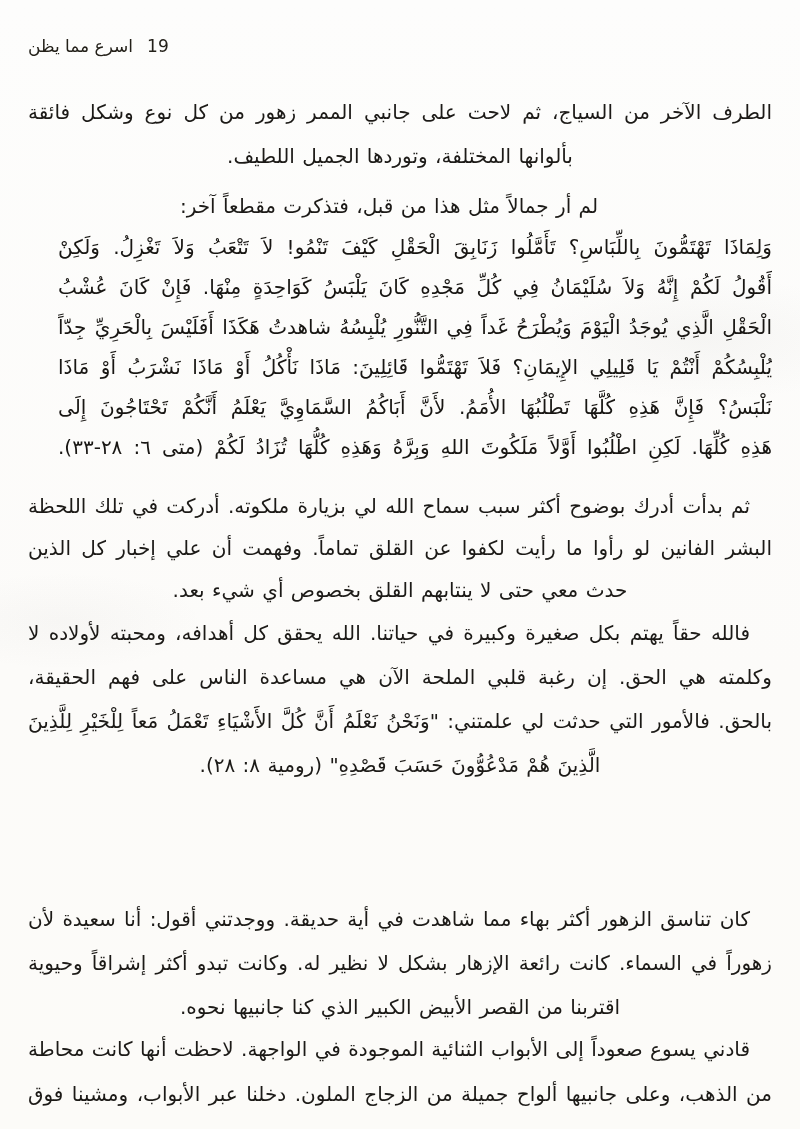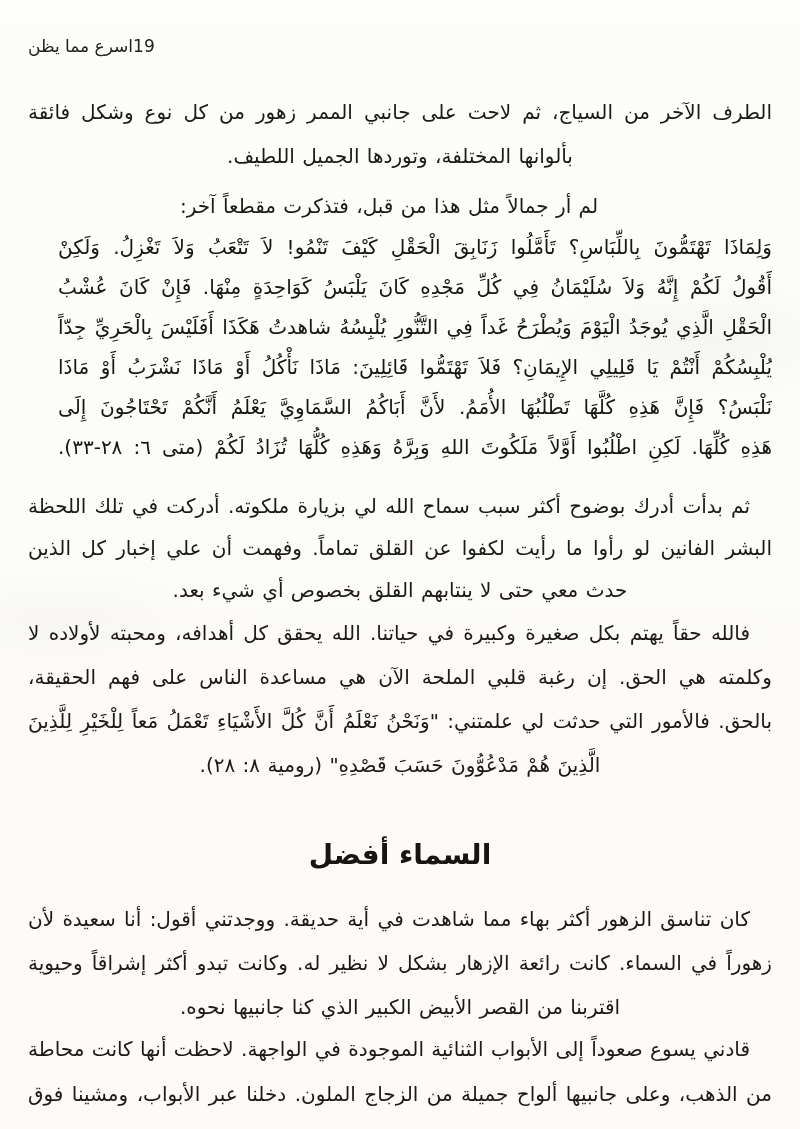--- a/index.html
+++ b/index.html
@@ -24,20 +24,21 @@
   
   .running-header {
     position: absolute;
     top: 36px;
     left: 28px;
     font-size: 17px;
     letter-spacing: 0.2px;
     color: #232019;
     display: flex;
     flex-direction: row-reverse;
+    gap: 14px;
     align-items: baseline;
   }
 
   
   .block { position: absolute; right: 28px; left: 28px; }
   .line {
     direction: rtl;
     overflow: hidden;
     text-align: center;
     word-spacing: 1px;
@@ -114,21 +115,20 @@
     <div class="line">حدث معي حتى لا ينتابهم القلق بخصوص أي شيء بعد.</div>
   </div>
 
   <div class="block body-par" id="p4" style="top:611px;">
     <div class="line just indent">فالله حقاً يهتم بكل صغيرة وكبيرة في حياتنا. الله يحقق كل أهدافه، ومحبته لأولاده لا تضعف،</div>
     <div class="line just">وكلمته هي الحق. إن رغبة قلبي الملحة الآن هي مساعدة الناس على فهم الحقيقة، ورؤيتها، والإيمان</div>
     <div class="line just">بالحق. فالأمور التي حدثت لي علمتني: "وَنَحْنُ نَعْلَمُ أَنَّ كُلَّ الأَشْيَاءِ تَعْمَلُ مَعاً لِلْخَيْرِ لِلَّذِينَ يُحِبُّونَ اللهَ،</div>
     <div class="line">الَّذِينَ هُمْ مَدْعُوُّونَ حَسَبَ قَصْدِهِ" (رومية ٨: ٢٨).</div>
   </div>
 
-  <div class="section-heading">السماء أفضل</div>
 
   <div class="block body-par" id="p5" style="top:897px;">
     <div class="line just indent">كان تناسق الزهور أكثر بهاء مما شاهدت في أية حديقة. ووجدتني أقول: أنا سعيدة لأن هناك</div>
     <div class="line just">زهوراً في السماء. كانت رائعة الإزهار بشكل لا نظير له. وكانت تبدو أكثر إشراقاً وحيوية كلما</div>
     <div class="line">اقتربنا من القصر الأبيض الكبير الذي كنا جانبيها نحوه.</div>
   </div>
 
   <div class="block body-par" id="p6" style="top:1027px;">
     <div class="line just indent">قادني يسوع صعوداً إلى الأبواب الثنائية الموجودة في الواجهة. لاحظت أنها كانت محاطة بإطار</div>
     <div class="line just">من الذهب، وعلى جانبيها ألواح جميلة من الزجاج الملون. دخلنا عبر الأبواب، ومشينا فوق بلاط من</div>

